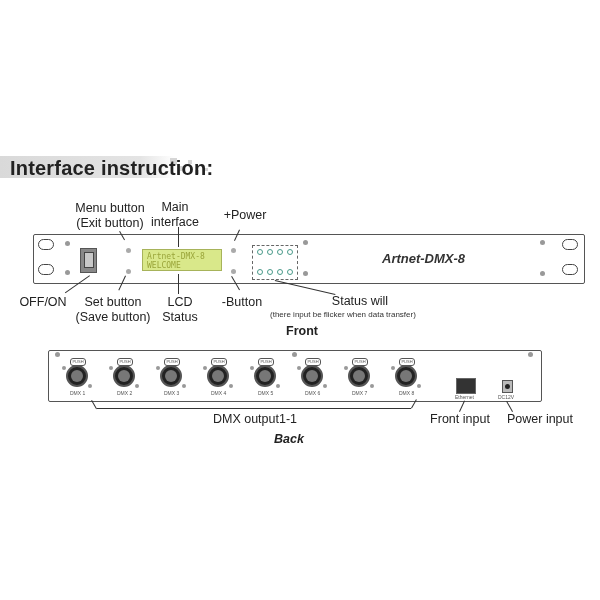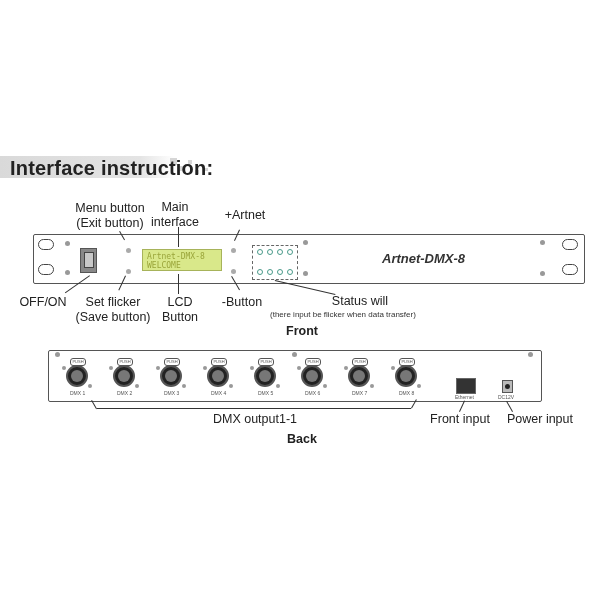--- a/index.html
+++ b/index.html
@@ -40,21 +40,21 @@
 <div class="abs banner-title">Interface instruction:</div>
 
 <div class="abs lbl" style="left:70px;top:195px;width:80px;margin-top:6px;">
   <div>Menu button</div>
   <div>(Exit button)</div>
 </div>
 <div class="abs lbl" style="left:145px;top:200px;width:60px;">
   <div>Main</div>
   <div>interface</div>
 </div>
-<div class="abs lbl" style="left:215px;top:208px;width:60px;">+Artnet</div>
+<div class="abs lbl" style="left:215px;top:208px;width:60px;">+Power</div>
 
 <div class="abs panel" style="left:33px;top:234px;width:550px;height:48px;"></div>
 <div class="abs slot" style="left:38px;top:239px;"></div>
 <div class="abs slot" style="left:38px;top:264px;"></div>
 <div class="abs slot" style="left:562px;top:239px;"></div>
 <div class="abs slot" style="left:562px;top:264px;"></div>
 <div class="abs screw" style="left:65px;top:241px;"></div>
 <div class="abs screw" style="left:65px;top:270px;"></div>
 <div class="abs screw" style="left:303px;top:240px;"></div>
 <div class="abs screw" style="left:303px;top:271px;"></div>
@@ -93,26 +93,26 @@
 <div class="line" style="left:178px;top:227px;width:1px;height:20px;"></div>
 <div class="line" style="left:240px;top:230px;width:12px;transform:rotate(115deg);"></div>
 <div class="line" style="left:90px;top:276px;width:30px;transform:rotate(145deg);"></div>
 <div class="line" style="left:126px;top:276px;width:16px;transform:rotate(115deg);"></div>
 <div class="line" style="left:178px;top:274px;width:1px;height:20px;"></div>
 <div class="line" style="left:232px;top:276px;width:16px;transform:rotate(60deg);"></div>
 <div class="line" style="left:275px;top:280px;width:62px;transform:rotate(13deg);"></div>
 
 <div class="abs lbl" style="left:13px;top:295px;width:60px;">OFF/ON</div>
 <div class="abs lbl" style="left:72px;top:295px;width:82px;">
-  <div>Set flicker</div>
+  <div>Set button</div>
   <div>(Save button)</div>
 </div>
 <div class="abs lbl" style="left:150px;top:295px;width:60px;text-align:center;">
   <div>LCD</div>
-  <div>Button</div>
+  <div>Status</div>
 </div>
 <div class="abs lbl" style="left:212px;top:295px;width:60px;">-Button</div>
 <div class="abs lbl" style="left:300px;top:294px;width:120px;">Status will</div>
 <div class="abs small" style="left:270px;top:310px;font-size:8px;">(there input be flicker when  data transfer)</div>
 <div class="abs bold" style="left:286px;top:324px;">Front</div>
 
 <div class="abs panel" style="left:48px;top:350px;width:492px;height:50px;"></div>
 <div class="abs screw" style="left:55px;top:352px;"></div>
 <div class="abs screw" style="left:292px;top:352px;"></div>
 <div class="abs screw" style="left:528px;top:352px;"></div>
@@ -197,13 +197,13 @@
 
 <div class="line" style="left:92px;top:400px;width:10px;transform:rotate(60deg);"></div>
 <div class="line" style="left:97px;top:408px;width:314px;"></div>
 <div class="line" style="left:411px;top:408px;width:10px;transform:rotate(-60deg);"></div>
 <div class="line" style="left:465px;top:401px;width:12px;transform:rotate(115deg);"></div>
 <div class="line" style="left:507px;top:401px;width:12px;transform:rotate(60deg);"></div>
 
 <div class="abs lbl" style="left:195px;top:412px;width:120px;">DMX output1-1</div>
 <div class="abs lbl" style="left:425px;top:412px;width:70px;">Front input</div>
 <div class="abs lbl" style="left:500px;top:412px;width:80px;">Power input</div>
-<div class="abs bold" style="left:287px;top:432px;">Back</div>
+<div class="abs bold" style="left:274px;top:432px;font-style:italic;">Back</div>
 
 </body></html>

